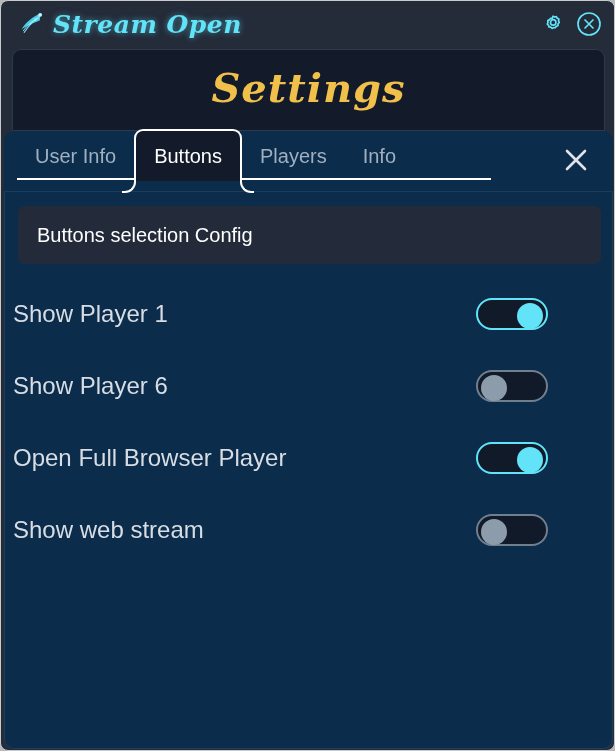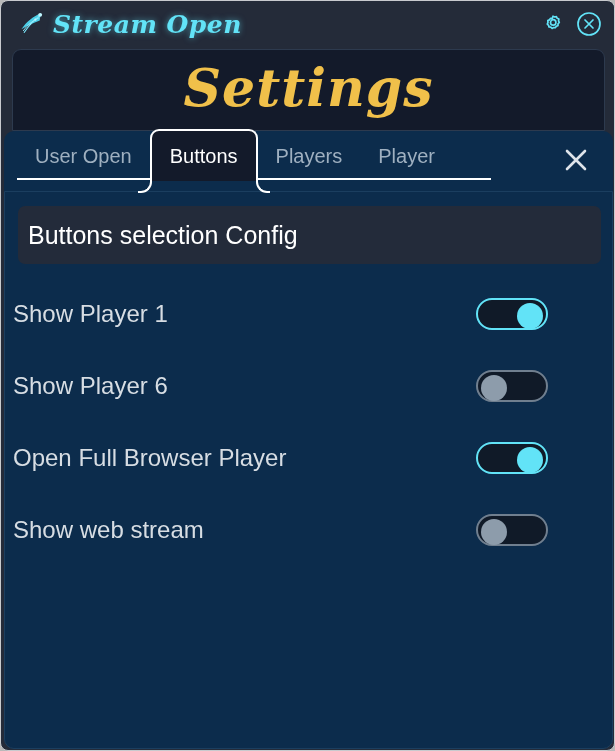--- a/index.html
+++ b/index.html
@@ -83,21 +83,21 @@
     border: 1px solid #2d3a4e;
     border-radius: 9px 9px 0 0;
     display: flex;
     align-items: center;
     justify-content: center;
   }
   #settings-title {
     color: #f0c04a;
     font-family: "DejaVu Serif", serif;
     font-style: italic;
-    font-size: 52px;
+    font-size: 40px;
     font-weight: 700;
     letter-spacing: 1px;
     line-height: 1;
     transform: translateY(-2px);
   }
 
   
   #tabstrip {
     position: absolute;
     left: 3px; top: 130px;
@@ -195,23 +195,23 @@
     left: 13px; top: 14px;
     width: 583px;
     height: 58px;
     box-sizing: border-box;
     background: #232b3a;
     border-radius: 7px;
     display: flex;
     align-items: center;
   }
   #config-bar-label {
-    margin-left: 10px;
+    margin-left: 19px;
     color: #ffffff;
-    font-size: 25px;
+    font-size: 20px;
     text-align: right;
   }
 
   
   #rows {
     position: absolute;
     left: 0;
     top: 86px;
     width: 100%;
   }
@@ -302,30 +302,30 @@
 
   <div id="settings-panel">
     <div id="settings-title">Settings</div>
   </div>
 
   <div id="tabstrip">
     <div id="tab-underline"></div>
 
     <div id="tabs">
       <div class="tab">
-        <span>User Open</span>
+        <span>User Info</span>
       </div>
       <div class="tab active">
         <span>Buttons</span>
       </div>
       <div class="tab">
         <span>Players</span>
       </div>
       <div class="tab">
-        <span>Player</span>
+        <span>Info</span>
       </div>
     </div>
 
     <div id="tab-close-btn">
       <svg width="28" height="28" viewBox="0 0 28 28">
         <path d="M5 5 L23 23 M23 5 L5 23" stroke="#dfe4ea" stroke-width="2.6" stroke-linecap="round"></path>
       </svg>
     </div>
   </div>
 

